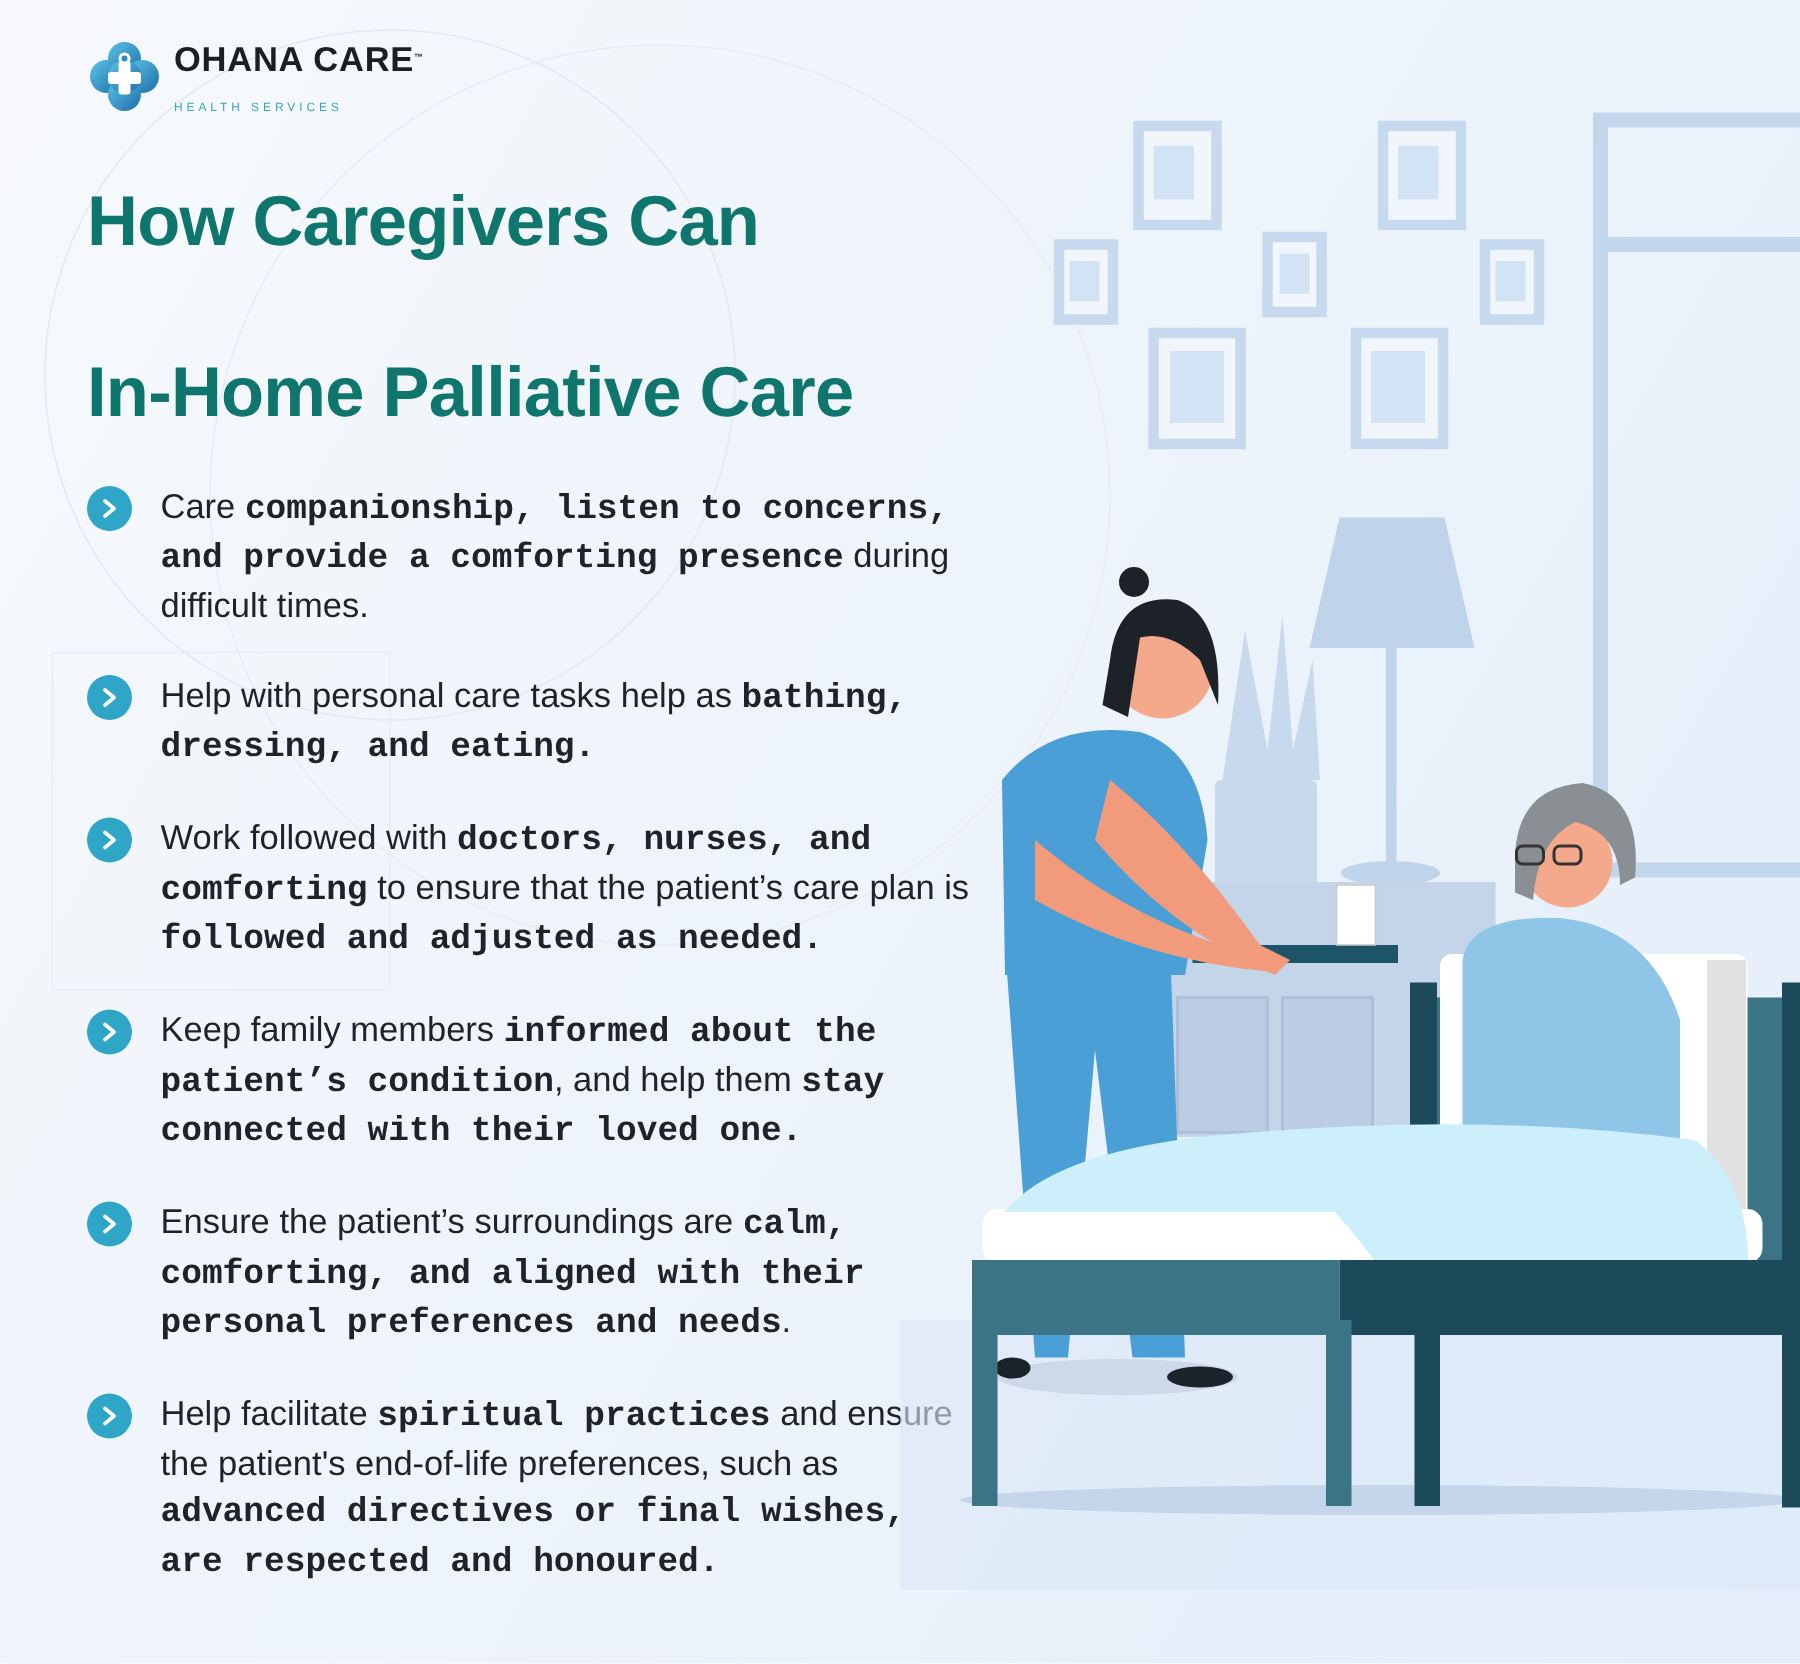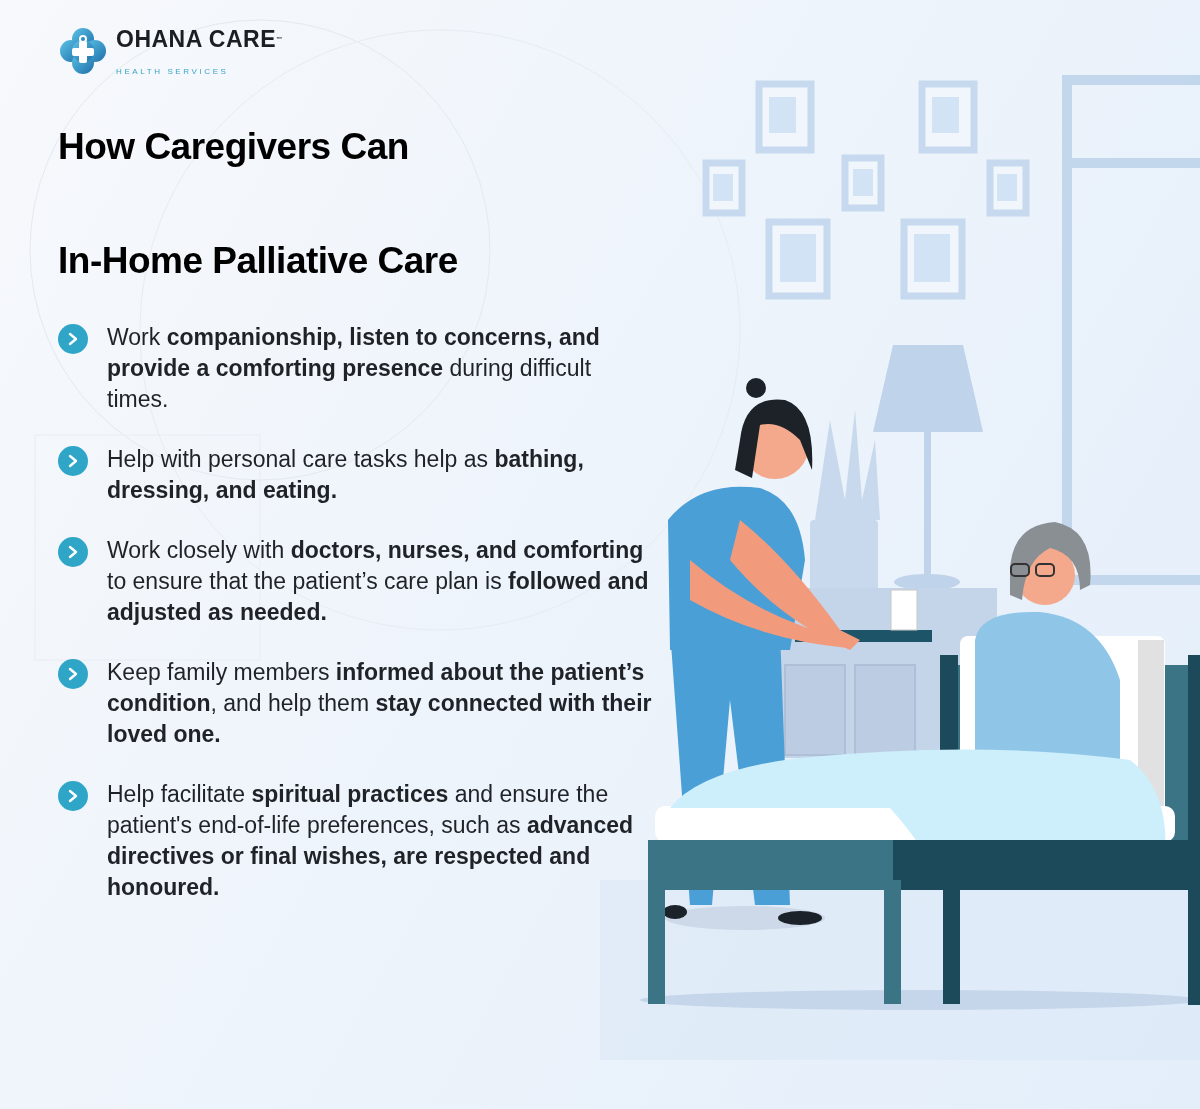--- a/index.html
+++ b/index.html
@@ -12,31 +12,31 @@
   }
   .bg-deco { position: absolute; inset: 0; pointer-events: none; }
   .logo { position: absolute; left: 58px; top: 26px; display: flex; align-items: center; gap: 8px; }
   .logo-mark { width: 50px; height: 50px; }
   .logo-text { display: flex; flex-direction: column; }
   .logo-name { font-size: 23px; font-weight: 700; letter-spacing: 0.5px; color: #1b1e22; line-height: 24px; }
   .logo-name sup { font-size: 6px; vertical-align: top; }
   .logo-sub { font-size: 8px; letter-spacing: 2.6px; color: #3aa4c8; margin-top: 16px; }
   .title {
     position: absolute; left: 58px; top: 118px; width: 640px;
-    font-size: 37px; font-weight: 700; line-height: 57px; color: #000000; letter-spacing: -0.5px;
+    font-size: 47px; font-weight: 700; line-height: 57px; color: #0f766e; letter-spacing: -0.5px;
   }
   .bullets { position: absolute; left: 58px; top: 322px; width: 600px; list-style: none; }
   .bullet { display: flex; align-items: flex-start; margin-bottom: 29px; }
   .bullet .chev {
     flex: 0 0 30px; width: 30px; height: 30px; border-radius: 50%;
     background: #2fa6c8; margin-top: 2px; margin-right: 19px;
     display: flex; align-items: center; justify-content: center;
   }
   .bullet .txt { font-size: 23px; line-height: 31px; color: #1f2226; }
-  .bullet .txt b { font-weight: 700; }
+  .bullet .txt b { font-weight: 700; font-family: Liberation Mono, monospace; }
   .illustration { position: absolute; left: 600px; top: 60px; width: 600px; height: 1000px; }
 </style>
 </head>
 <body>
 
 <svg class="bg-deco" width="1200" height="1109">
   <circle cx="260" cy="250" r="230" fill="none" stroke="#e4e9f0" stroke-width="1"></circle>
   <circle cx="440" cy="330" r="300" fill="none" stroke="#e7ecf2" stroke-width="1"></circle>
   <rect x="35" y="435" width="225" height="225" fill="none" stroke="#e8edf3" stroke-width="1"></rect>
 </svg>
@@ -71,50 +71,58 @@
   <span>In-Home Palliative Care</span>
 </h1>
 
 <ul class="bullets" id="bullet-list">
   <li class="bullet">
     <span class="chev">
       <svg width="12" height="14" viewBox="0 0 12 14">
           <path d="M3 2 L9 7 L3 12" fill="none" stroke="#fff" stroke-width="2.4" stroke-linecap="round" stroke-linejoin="round"></path>
         </svg>
     </span>
-    <span class="txt"><span>Work </span><b>companionship, listen to concerns, and provide a comforting presence</b><span> during difficult times.</span></span>
+    <span class="txt"><span>Care </span><b>companionship, listen to concerns, and provide a comforting presence</b><span> during difficult times.</span></span>
   </li>
 
   <li class="bullet">
     <span class="chev">
       <svg width="12" height="14" viewBox="0 0 12 14">
           <path d="M3 2 L9 7 L3 12" fill="none" stroke="#fff" stroke-width="2.4" stroke-linecap="round" stroke-linejoin="round"></path>
         </svg>
     </span>
     <span class="txt"><span>Help with personal care tasks help as </span><b>bathing, dressing, and eating.</b></span>
   </li>
 
   <li class="bullet">
     <span class="chev">
       <svg width="12" height="14" viewBox="0 0 12 14">
           <path d="M3 2 L9 7 L3 12" fill="none" stroke="#fff" stroke-width="2.4" stroke-linecap="round" stroke-linejoin="round"></path>
         </svg>
     </span>
-    <span class="txt"><span>Work closely with </span><b>doctors, nurses, and comforting</b><span> to ensure that the patient’s care plan is </span><b>followed and adjusted as needed.</b></span>
+    <span class="txt"><span>Work followed with </span><b>doctors, nurses, and comforting</b><span> to ensure that the patient’s care plan is </span><b>followed and adjusted as needed.</b></span>
   </li>
 
   <li class="bullet">
     <span class="chev">
       <svg width="12" height="14" viewBox="0 0 12 14">
           <path d="M3 2 L9 7 L3 12" fill="none" stroke="#fff" stroke-width="2.4" stroke-linecap="round" stroke-linejoin="round"></path>
         </svg>
     </span>
     <span class="txt"><span>Keep family members </span><b>informed about the patient’s condition</b><span>, and help them </span><b>stay connected with their loved one.</b></span>
   </li>
 
+  <li class="bullet">
+    <span class="chev">
+      <svg width="12" height="14" viewBox="0 0 12 14">
+          <path d="M3 2 L9 7 L3 12" fill="none" stroke="#fff" stroke-width="2.4" stroke-linecap="round" stroke-linejoin="round"></path>
+        </svg>
+    </span>
+    <span class="txt"><span>Ensure the patient’s surroundings are </span><b>calm, comforting, and aligned with their personal preferences and needs</b><span>.</span></span>
+  </li>
 
   <li class="bullet">
     <span class="chev">
       <svg width="12" height="14" viewBox="0 0 12 14">
           <path d="M3 2 L9 7 L3 12" fill="none" stroke="#fff" stroke-width="2.4" stroke-linecap="round" stroke-linejoin="round"></path>
         </svg>
     </span>
     <span class="txt"><span>Help facilitate </span><b>spiritual practices</b><span> and ensure the patient's end-of-life preferences, such as </span><b>advanced directives or final wishes, are respected and honoured.</b></span>
   </li>
 </ul>

